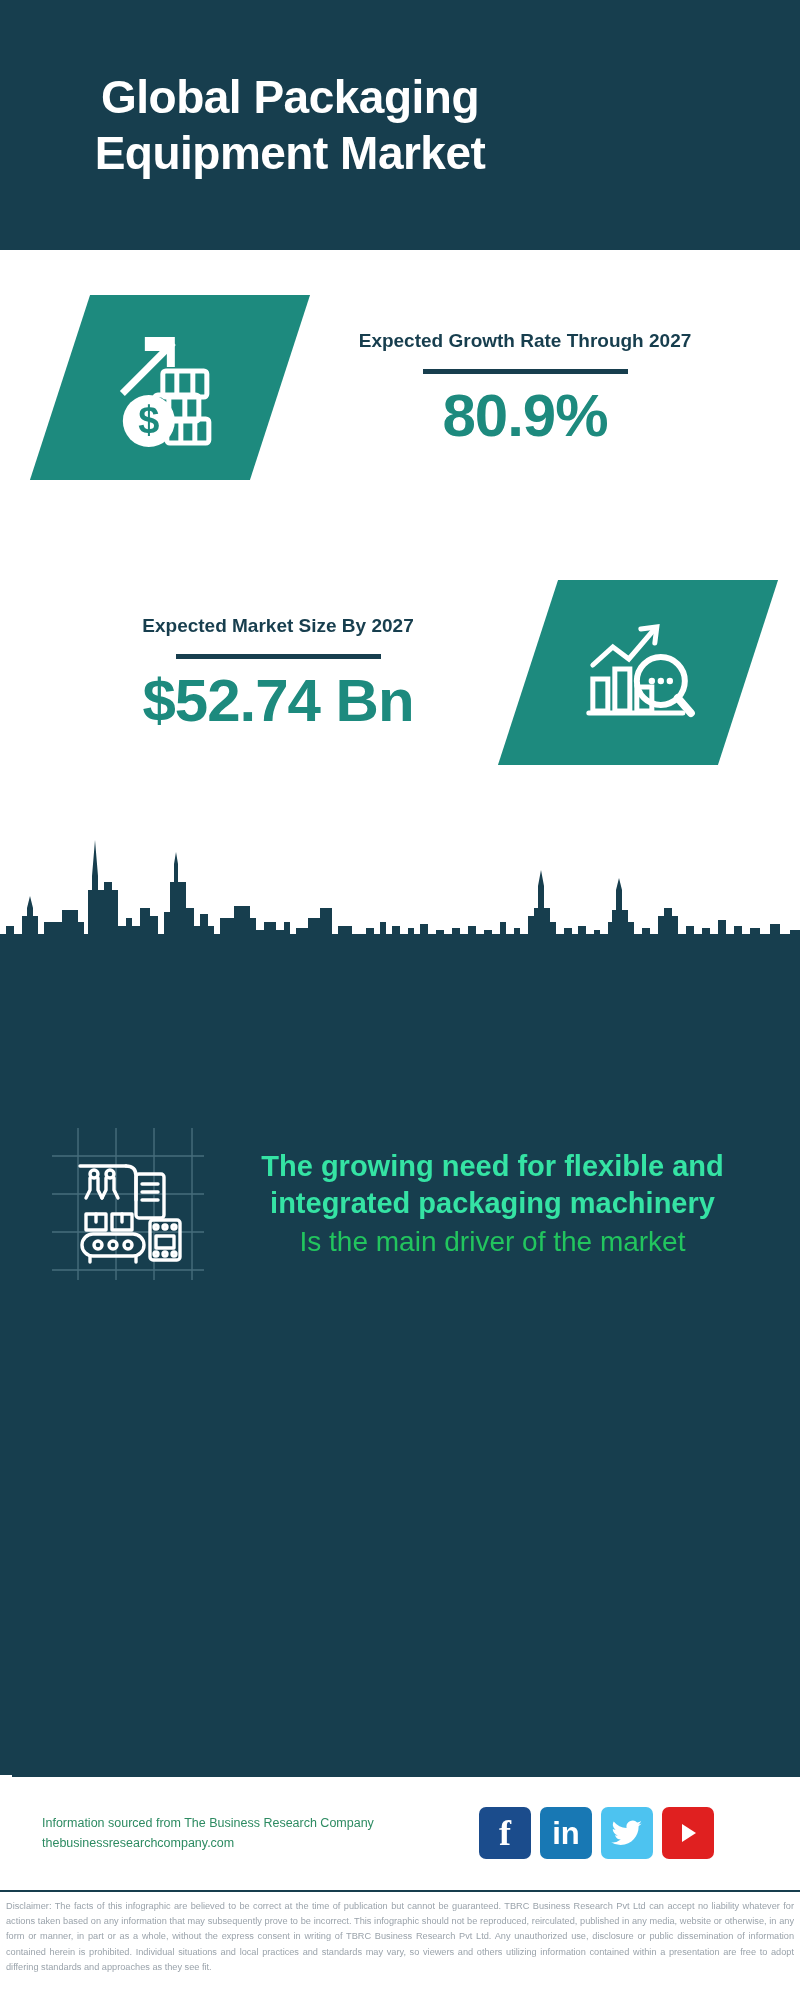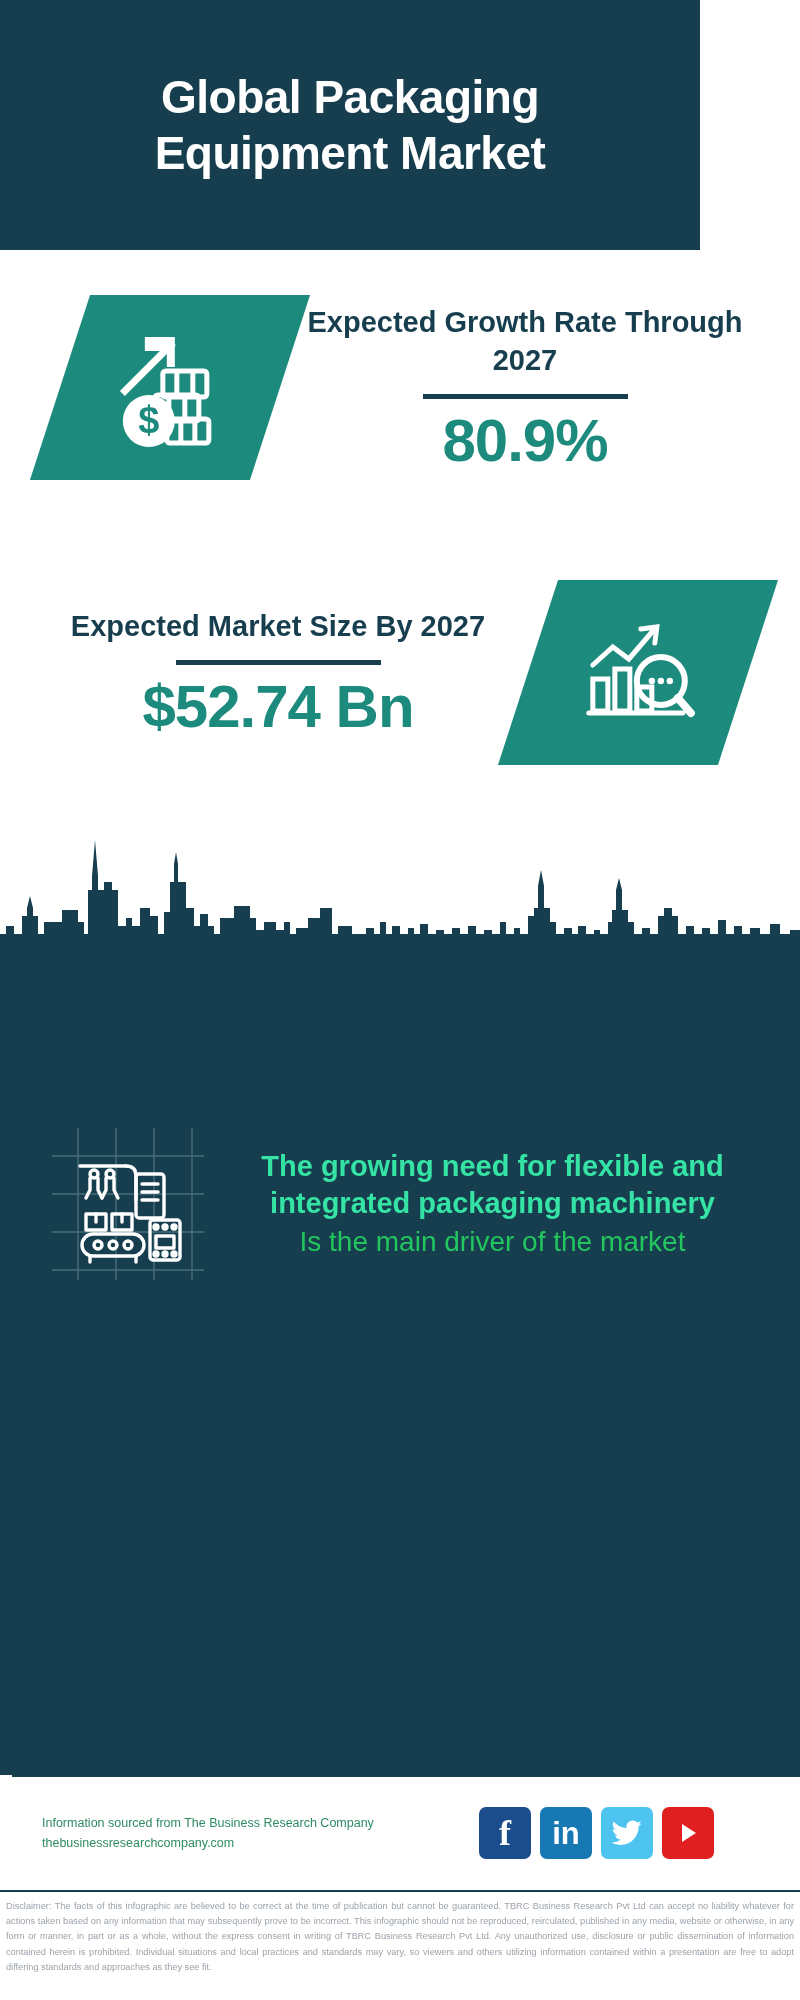--- a/index.html
+++ b/index.html
@@ -5,23 +5,23 @@
   * { margin:0; padding:0; box-sizing:border-box; }
   html,body { background:#fff; }
   body {
     width:800px; height:2000px; position:relative; overflow:hidden;
     font-family:"Liberation Sans", sans-serif;
     background:#ffffff;
   }
 
   
   .header {
-    position:absolute; left:0; top:0; width:700px; height:250px;
+    position:absolute; left:0; top:0; width:800px; height:250px;
     background:#173e4e;
-    display:flex; align-items:center; justify-content:center;
+    display:flex; align-items:center; justify-content:flex-start;
   }
   .header-title {
     color:#ffffff;
     font-size:46px; font-weight:bold; line-height:1.22;
     text-align:center; letter-spacing:-0.5px;
     max-width:580px;
   }
 
   
   .white-zone {
@@ -38,21 +38,21 @@
     width:220px; height:185px; flex:none;
     background:#1d8a7e;
     transform:skewX(-18deg);
     display:flex; align-items:center; justify-content:center;
     position:relative;
   }
   .para-inner { transform:skewX(18deg); display:flex; align-items:center; justify-content:center; }
 
   .stat-text { flex:1; text-align:center; }
   .stat-label {
-    color:#173e4e; font-size:29px; font-weight:bold; line-height:1.28;
+    color:#173e4e; font-size:19px; font-weight:bold; line-height:1.28;
   }
   .stat-rule {
     width:205px; height:5px; background:#173e4e; margin:15px auto 12px auto;
   }
   .stat-value {
     color:#1d8a7e; font-size:60px; font-weight:bold; line-height:1.0;
     letter-spacing:-1px;
   }
 
   .stat-row-1 .para-badge { margin-left:60px; }

